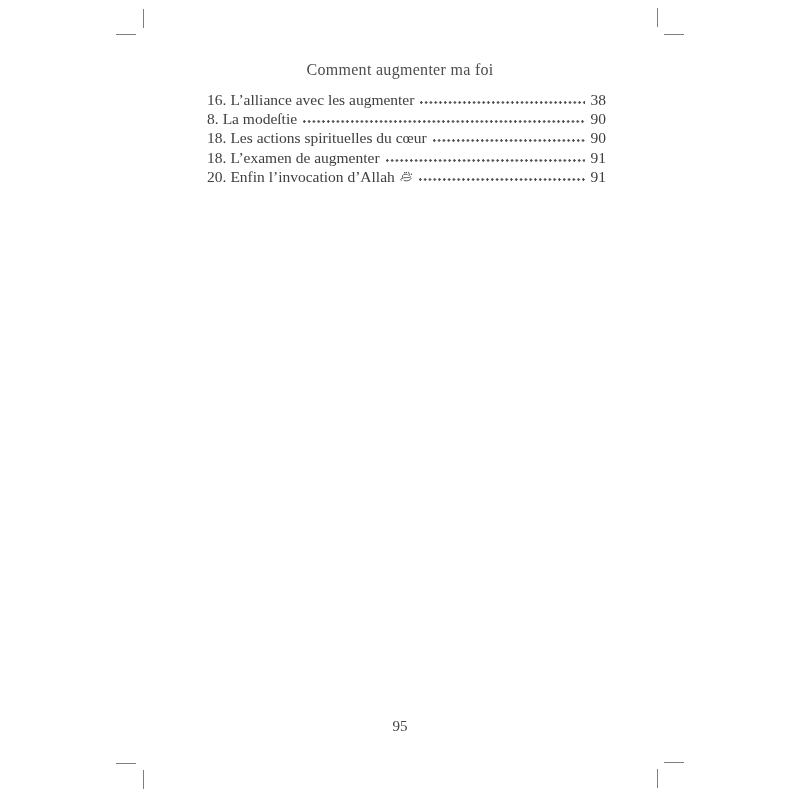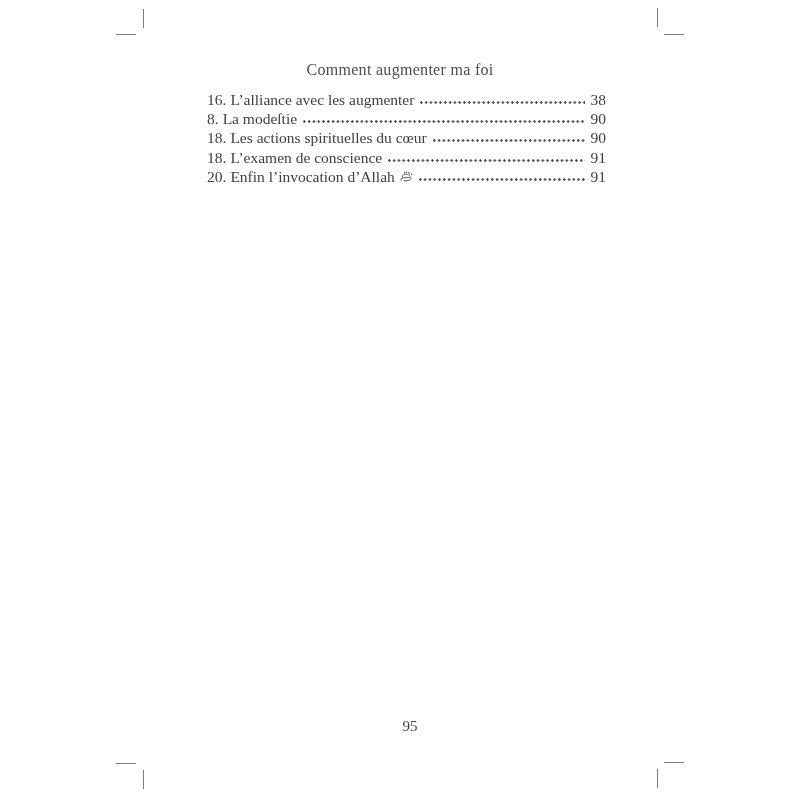--- a/index.html
+++ b/index.html
@@ -70,21 +70,21 @@
   }
   .honorific {
     display: inline-block;
     margin-left: 4px;
     transform: translateY(1px);
   }
 
   
   .folio {
     position: absolute;
-    left: 153px;
+    left: 143px;
     width: 514px;
     top: 718px;
     text-align: center;
     font-size: 15px;
     color: #434343;
   }
 </style>
 </head>
 <body>
 
@@ -117,21 +117,21 @@
 
   <div class="toc-row">
     <span class="toc-num">18.</span>
     <span class="toc-title">Les actions spirituelles du cœur</span>
     <span class="leader"></span>
     <span class="toc-page">90</span>
   </div>
 
   <div class="toc-row">
     <span class="toc-num">18.</span>
-    <span class="toc-title">L’examen de conscience</span>
+    <span class="toc-title">L’examen de augmenter</span>
     <span class="leader"></span>
     <span class="toc-page">91</span>
   </div>
 
   <div class="toc-row">
     <span class="toc-num">20.</span>
     <span class="toc-title">Enfin l’invocation d’Allah</span>
     <span class="honorific">
       <svg width="14" height="12" viewBox="0 0 14 12" aria-hidden="true">
         <g fill="none" stroke="#4a4a4a" stroke-width="0.9" stroke-linecap="round">

